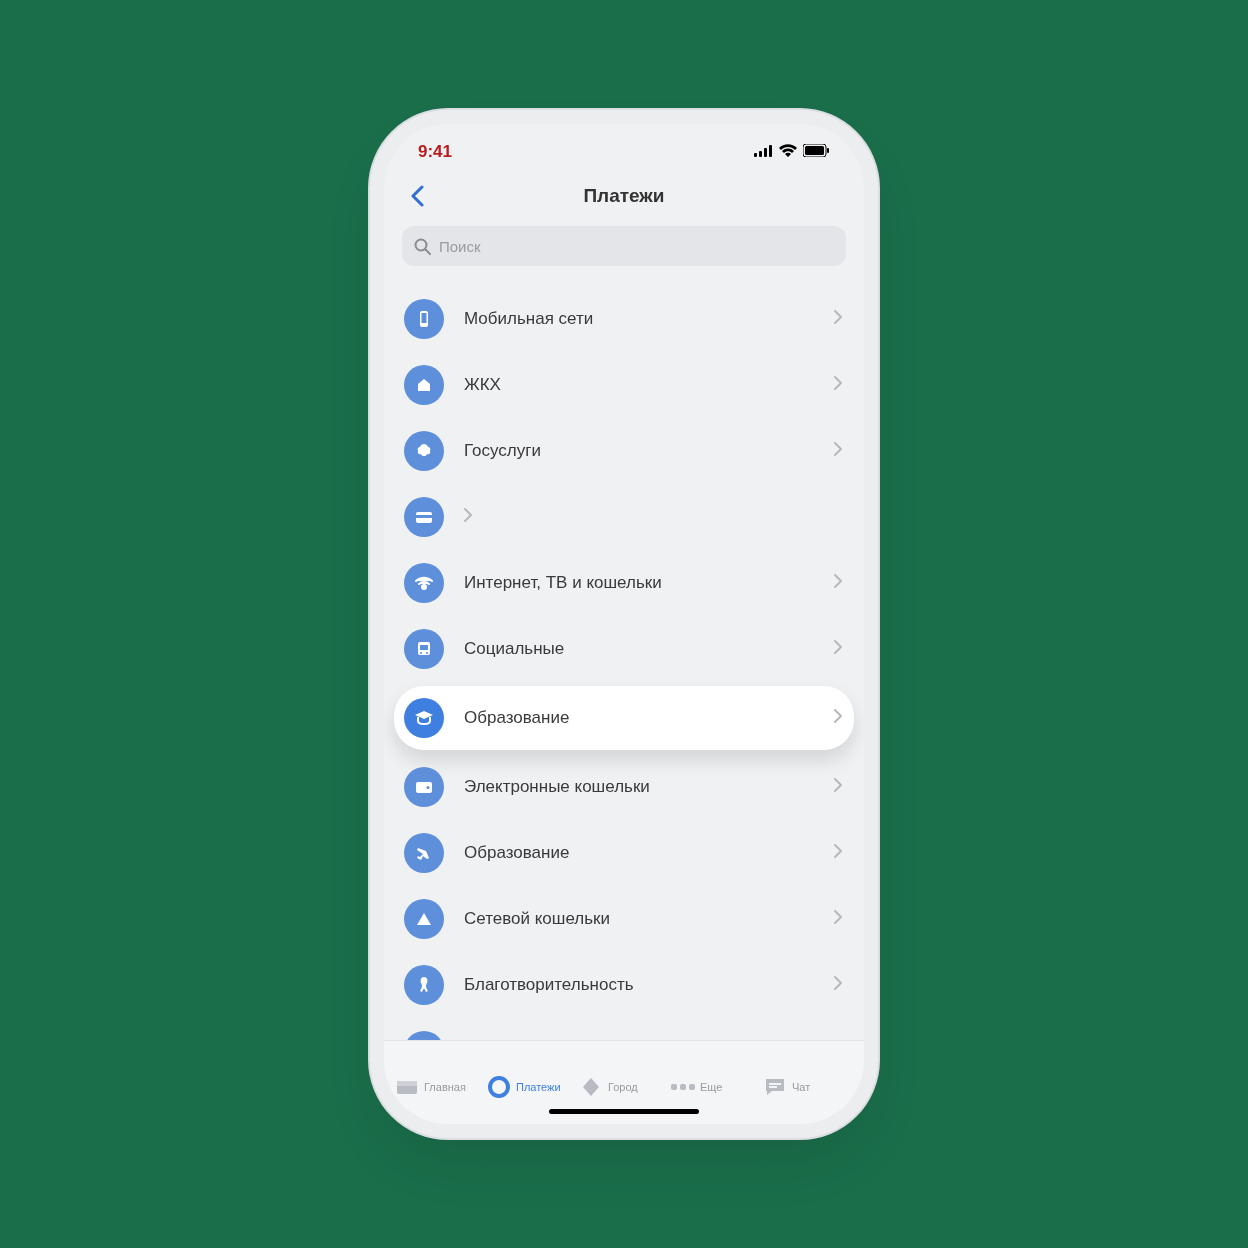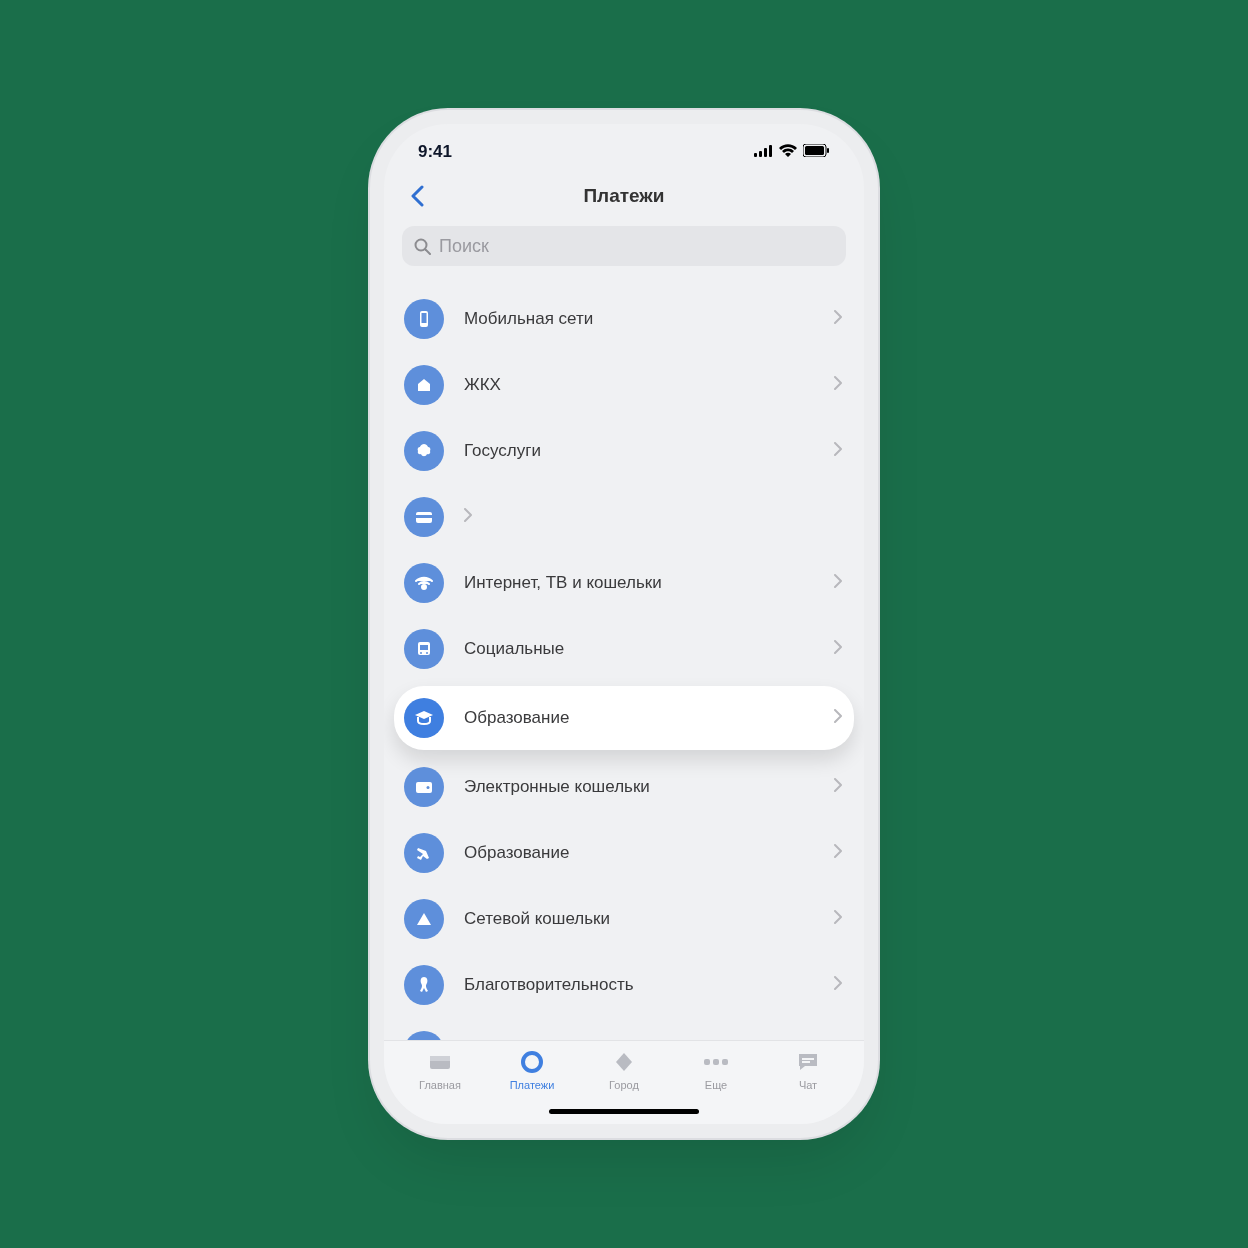--- a/index.html
+++ b/index.html
@@ -29,21 +29,21 @@
 
   
   .status-bar {
     height: 48px;
     display: flex;
     align-items: center;
     justify-content: space-between;
     padding: 8px 34px 0 34px;
     font-size: 17px;
     font-weight: 600;
-    color: #0f172a;
+    color: #b91c1c;
   }
   .status-right { display: flex; align-items: center; gap: 6px; }
 
   
   .nav-header {
     height: 48px;
     display: flex;
     align-items: center;
     padding: 0 18px;
     position: relative;
@@ -72,21 +72,21 @@
     border-radius: 12px;
     display: flex;
     align-items: center;
     padding: 0 12px;
     gap: 8px;
     color: #8c8c90;
     font-size: 18px;
   }
   .search input {
     border: none; background: transparent; outline: none;
-    font-size: 18px; color: #333; flex: 1;
+    font-size: 15px; color: #333; flex: 1;
   }
   .search input::placeholder { color: #9a9aa0; }
 
   
   .list {
     flex: 1;
     overflow: hidden;
     padding-top: 10px;
   }
   .item {
@@ -129,21 +129,20 @@
     height: 84px;
     background: #f4f5f7;
     border-top: 1px solid #e2e3e6;
     display: flex;
     justify-content: space-around;
     padding: 8px 10px 0 10px;
   }
   .tab {
     flex: 1;
     display: flex;
-    flex-direction: column;
     align-items: center;
     gap: 4px;
     font-size: 11px;
     color: #9a9aa0;
     cursor: pointer;
   }
   .tab.active { color: #3f7fe0; }
   .tab-ico {
     width: 26px; height: 26px;
     display: flex; align-items: center; justify-content: center;

